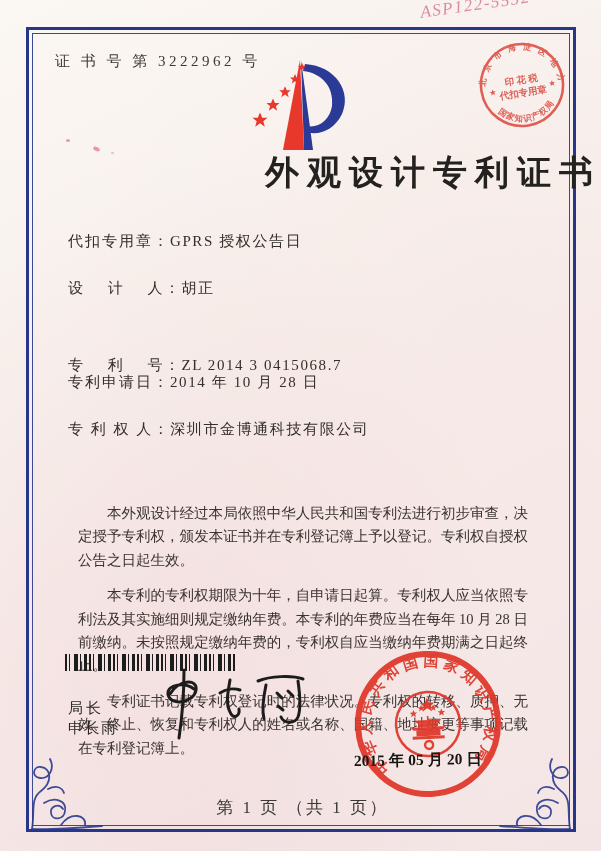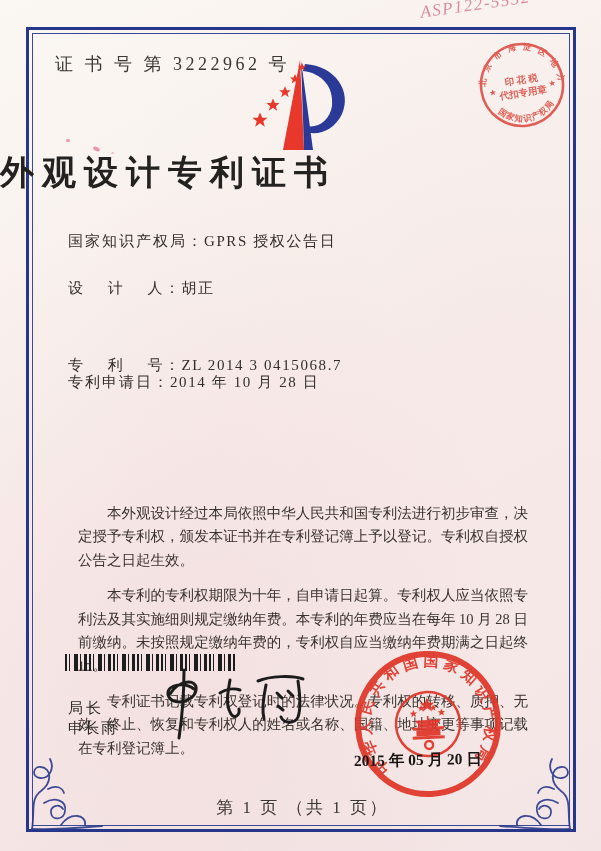--- a/index.html
+++ b/index.html
@@ -6,22 +6,22 @@
   .page{
     position:relative;width:601px;height:851px;overflow:hidden;
     font-family:"Liberation Serif","DejaVu Serif",serif;
     background:
       radial-gradient(ellipse at 28% 78%, rgba(233,186,196,.22), transparent 55%),
       radial-gradient(ellipse at 80% 40%, rgba(238,205,210,.14), transparent 60%),
       linear-gradient(155deg,#fbf7f3 0%,#f8f1ed 35%,#f7ebe9 65%,#f3e5e5 100%);
   }
   .border-outer{position:absolute;left:26px;top:27px;right:25px;bottom:19px;border:3px solid #26368a;}
   .border-inner{position:absolute;left:32px;top:33px;right:31px;bottom:25px;border:1px solid #3a4a97;}
-  .cert-no{position:absolute;left:55px;top:52px;font-size:18px;letter-spacing:3.5px;color:#3c3833;white-space:nowrap;}
-  .title{position:absolute;left:0;right:0;top:150px;text-align:left;font-size:34px;font-weight:600;letter-spacing:8px;color:#242220;}
+  .cert-no{position:absolute;left:55px;top:52px;font-size:15px;letter-spacing:3.5px;color:#3c3833;white-space:nowrap;}
+  .title{position:absolute;left:0;right:0;top:150px;text-align:right;font-size:34px;font-weight:600;letter-spacing:8px;color:#242220;}
   .logo{position:absolute;left:238px;top:58px;}
   .field{position:absolute;left:68px;font-size:15px;color:#332f2b;letter-spacing:1.6px;white-space:nowrap;}
   .field .lbl{letter-spacing:2px;}
   .body-text{position:absolute;left:66px;top:490px;width:474px;}
   .body-text p{margin:12px;font-size:14.5px;line-height:23.4px;text-indent:2em;text-align:justify;color:#3a332e;}
   .barcode{position:absolute;left:65px;top:654px;width:172px;height:17px;
     background:repeating-linear-gradient(90deg,
       #1d1d1d 0 2px, transparent 2px 4px,
       #1d1d1d 4px 5px, transparent 5px 9px,
       #1d1d1d 9px 13px, transparent 13px 15px,
@@ -64,30 +64,33 @@
       <path transform="translate(35,47) scale(1.3)" d="M0,-5 L1.5,-1.5 L5,-1.5 L2.2,0.9 L3.2,4.5 L0,2.2 L-3.2,4.5 L-2.2,0.9 L-5,-1.5 L-1.5,-1.5 Z"></path>
       <path transform="translate(47,34) scale(1.15)" d="M0,-5 L1.5,-1.5 L5,-1.5 L2.2,0.9 L3.2,4.5 L0,2.2 L-3.2,4.5 L-2.2,0.9 L-5,-1.5 L-1.5,-1.5 Z"></path>
       <path transform="translate(57,21) scale(1.0)" d="M0,-5 L1.5,-1.5 L5,-1.5 L2.2,0.9 L3.2,4.5 L0,2.2 L-3.2,4.5 L-2.2,0.9 L-5,-1.5 L-1.5,-1.5 Z"></path>
       <path transform="translate(64,9) scale(0.85)" d="M0,-5 L1.5,-1.5 L5,-1.5 L2.2,0.9 L3.2,4.5 L0,2.2 L-3.2,4.5 L-2.2,0.9 L-5,-1.5 L-1.5,-1.5 Z"></path>
     </g>
   </svg>
 
   <div class="title">外观设计专利证书</div>
 
   <div class="field" style="top:232px;">
-    <span class="lbl">国家知识产权局：</span><span class="val">GPRS 授权公告日</span>
+    <span class="lbl">代扣专用章：</span><span class="val">GPRS 授权公告日</span>
   </div>
   <div class="field" style="top:279px;text-align:right;">
     <span class="lbl">设　 计　 人：</span><span class="val">胡正</span>
   </div>
   <div class="field" style="top:326px;margin-top:30px;">
     <span class="lbl">专　 利　 号：</span><span class="val">ZL 2014 3 0415068.7</span>
   </div>
   <div class="field" style="top:373px;">
     <span class="lbl">专利申请日：</span><span class="val">2014 年 10 月 28 日</span>
+  </div>
+  <div class="field" style="top:420px;">
+    <span class="lbl">专 利 权 人：</span><span class="val">深圳市金博通科技有限公司</span>
   </div>
 
   <div class="body-text">
     <p>本外观设计经过本局依照中华人民共和国专利法进行初步审查，决定授予专利权，颁发本证书并在专利登记簿上予以登记。专利权自授权公告之日起生效。</p>
     <p>本专利的专利权期限为十年，自申请日起算。专利权人应当依照专利法及其实施细则规定缴纳年费。本专利的年费应当在每年 10 月 28 日前缴纳。未按照规定缴纳年费的，专利权自应当缴纳年费期满之日起终止。</p>
     <p>专利证书记载专利权登记时的法律状况。专利权的转移、质押、无效、终止、恢复和专利权人的姓名或名称、国籍、地址变更等事项记载在专利登记簿上。</p>
   </div>
 
   <div class="barcode"></div>
 

